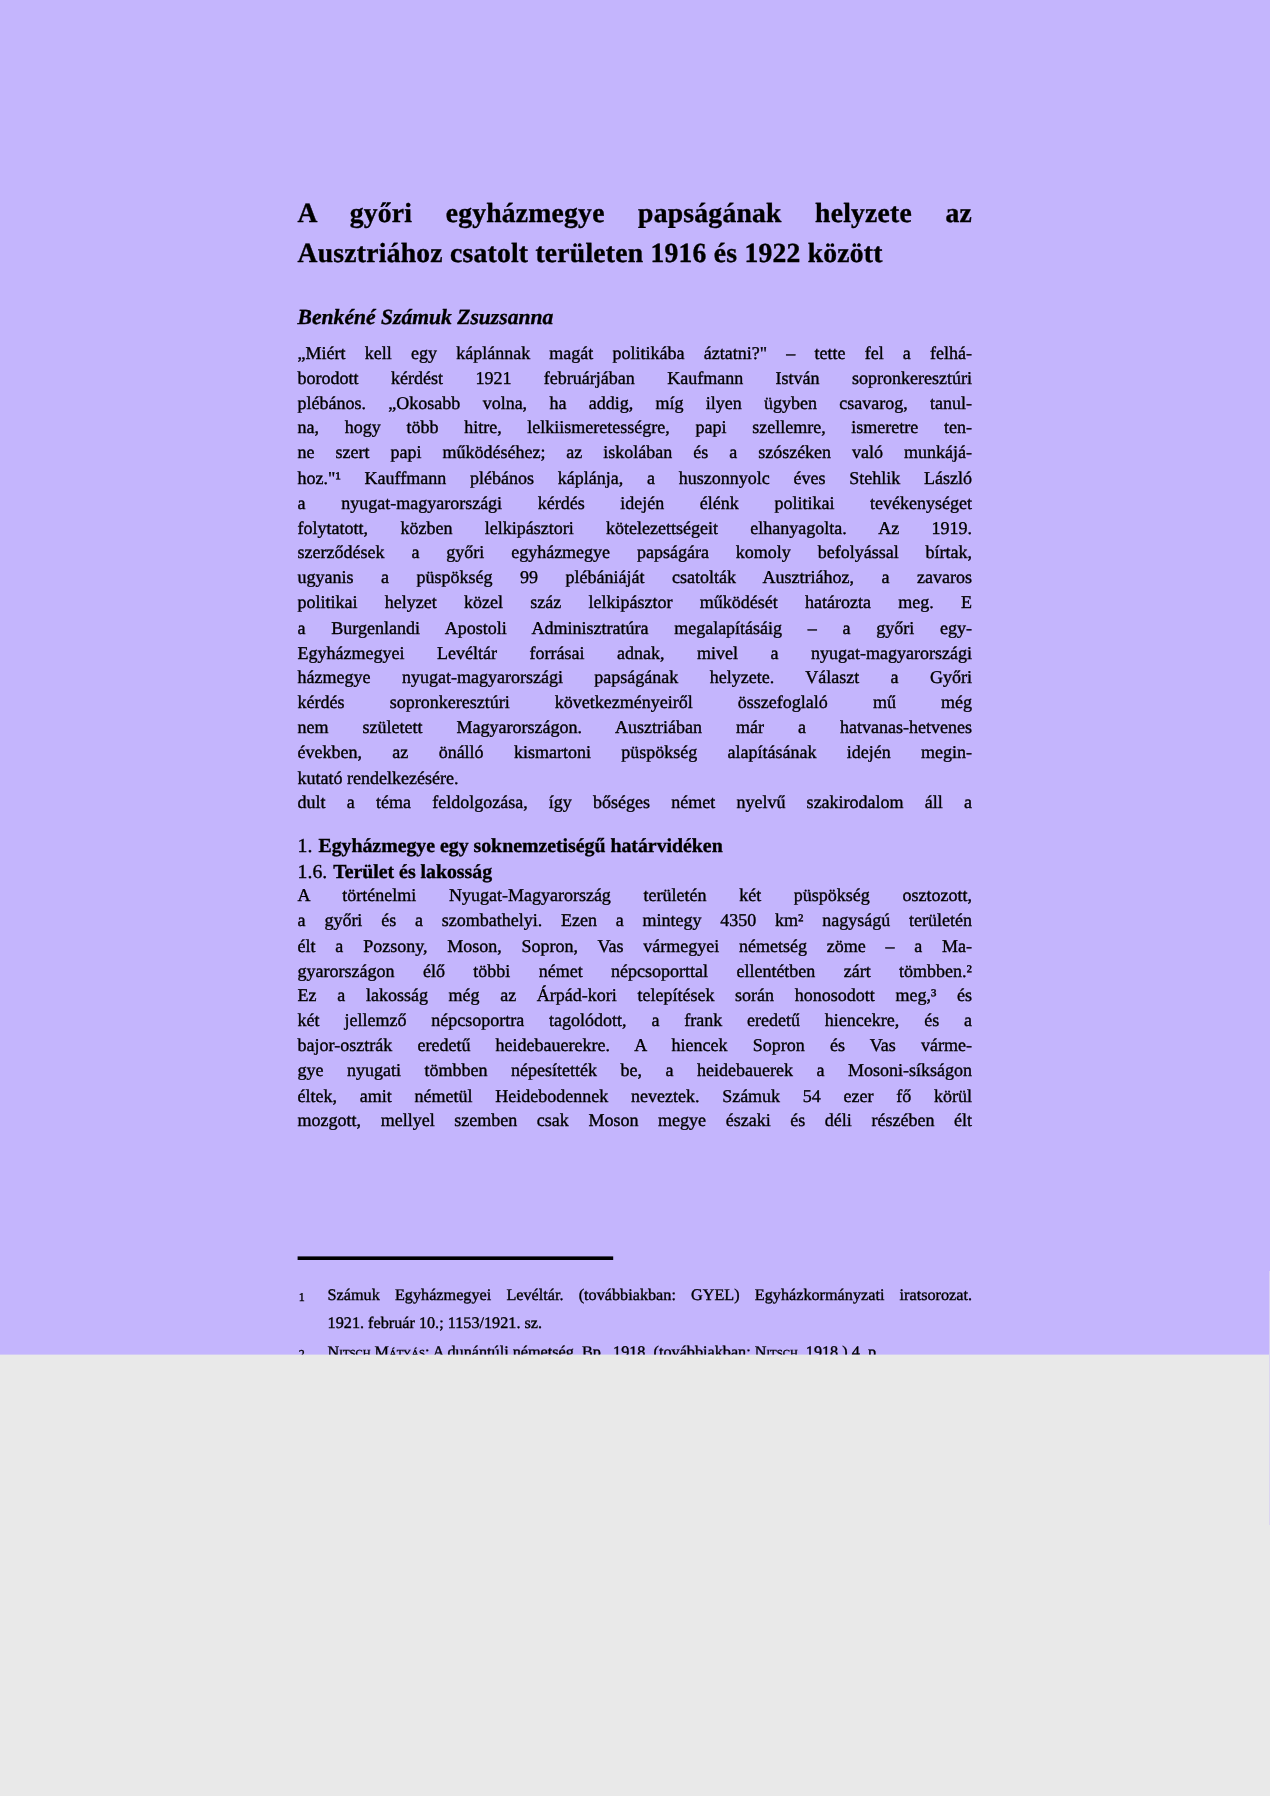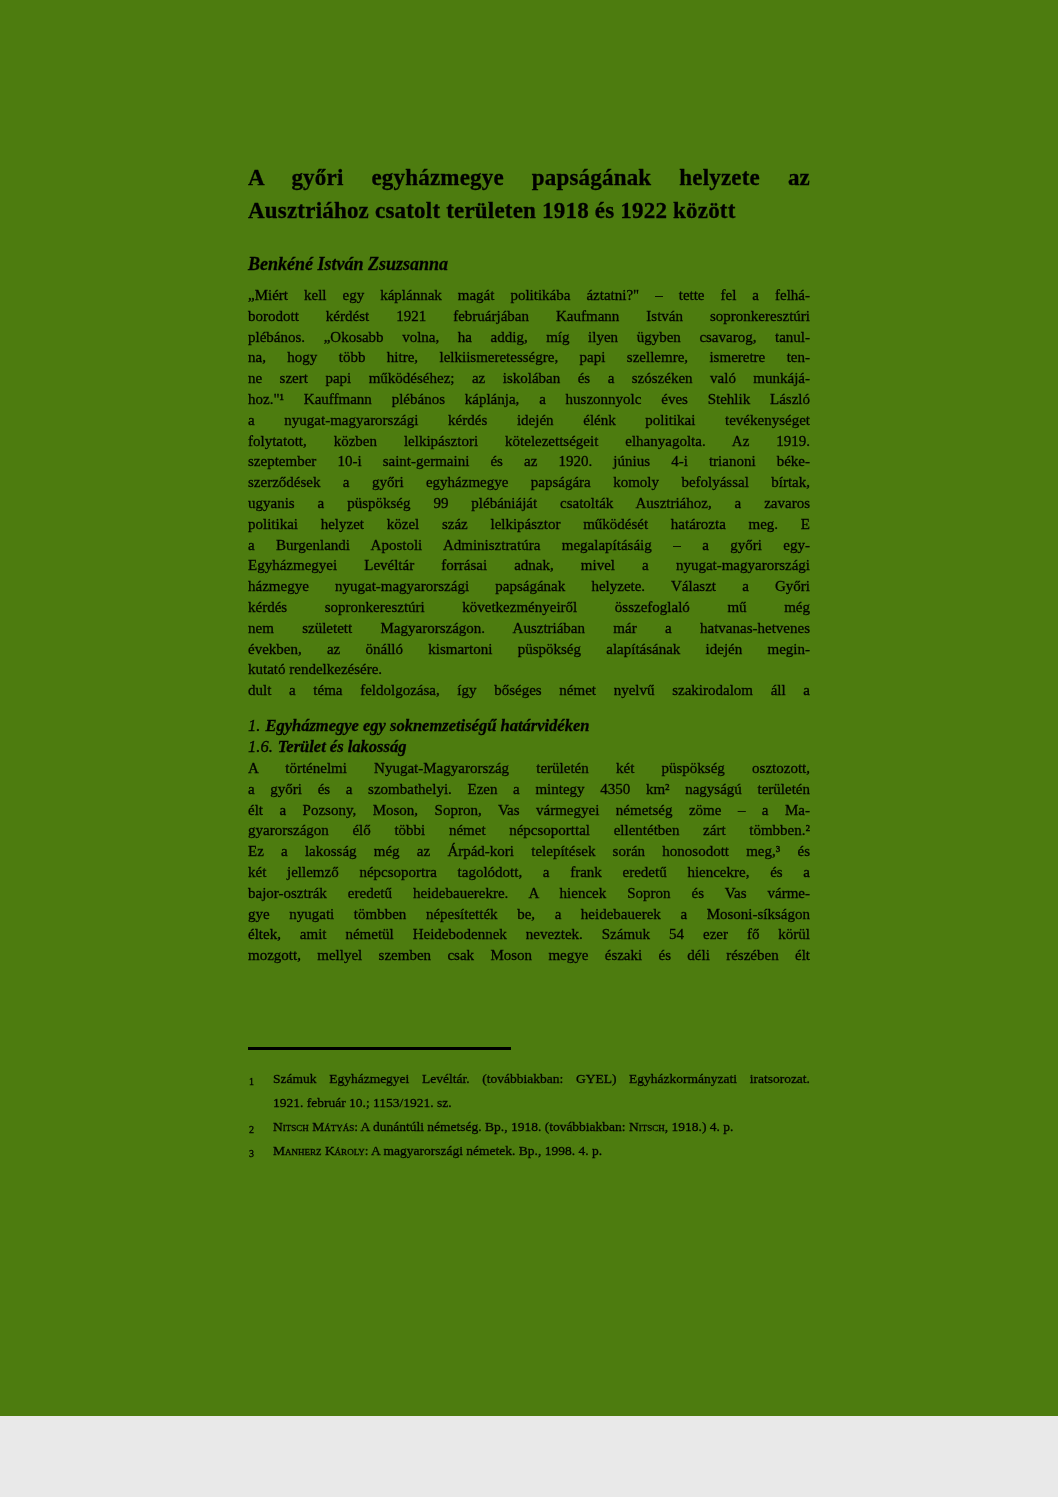--- a/index.html
+++ b/index.html
@@ -1,21 +1,21 @@
 <!DOCTYPE html>
 <html><head>
 <meta charset="utf-8">
 <style>
   html, body { margin: 0; padding: 0; background: #e9e9e9; }
   .page {
     position: relative;
     width: 1058px;
-    height: 1416px;
+    height: 1129px;
     margin: 0 auto;
-    background: #4d7c0f;
+    background: #c4b5fd;
     color: #000000;
     font-family: "Liberation Serif", "DejaVu Serif", serif;
     -webkit-text-stroke: 0.3px currentColor;
     overflow: hidden;
   }
   .content {
     position: absolute;
     left: 248px;
     top: 0;
     width: 562px;
@@ -43,21 +43,20 @@
     font-style: italic;
   }
   .bodytext {
     font-size: 15px;
     line-height: 20.8px;
   }
   .para1 { margin-top: 10px; }
   .heading {
     font-size: 16.5px;
     line-height: 21.5px;
-    font-style: italic;
   }
   .heading-first { margin-top: 14px; }
   .heading .num { font-weight: 400; margin-right: 5px; }
   .heading .txt { font-weight: 700; }
   .footnotes {
     position: absolute;
     left: 248px;
     top: 1047px;
     width: 562px;
   }
@@ -82,35 +81,34 @@
 </style>
 </head>
 <body>
 
 <div class="page">
 
   <div class="content">
 
     <div class="title">
         <div class="jline">A győri egyházmegye papságának helyzete az</div>
-        <div class="jline flush">Ausztriához csatolt területen 1918 és 1922 között</div>
+        <div class="jline flush">Ausztriához csatolt területen 1916 és 1922 között</div>
       </div>
 
-    <div class="author">Benkéné István Zsuzsanna</div>
+    <div class="author">Benkéné Számuk Zsuzsanna</div>
 
     <div class="bodytext para1">
         <div class="jline">„Miért kell egy káplánnak magát politikába áztatni?" – tette fel a felhá-</div>
         <div class="jline">borodott kérdést 1921 februárjában Kaufmann István sopronkeresztúri</div>
         <div class="jline">plébános. „Okosabb volna, ha addig, míg ilyen ügyben csavarog, tanul-</div>
         <div class="jline">na, hogy több hitre, lelkiismeretességre, papi szellemre, ismeretre ten-</div>
         <div class="jline">ne szert papi működéséhez; az iskolában és a szószéken való munkájá-</div>
         <div class="jline">hoz."¹ Kauffmann plébános káplánja, a huszonnyolc éves Stehlik László</div>
         <div class="jline">a nyugat-magyarországi kérdés idején élénk politikai tevékenységet</div>
         <div class="jline">folytatott, közben lelkipásztori kötelezettségeit elhanyagolta. Az 1919.</div>
-        <div class="jline">szeptember 10-i saint-germaini és az 1920. június 4-i trianoni béke-</div>
         <div class="jline">szerződések a győri egyházmegye papságára komoly befolyással bírtak,</div>
         <div class="jline">ugyanis a püspökség 99 plébániáját csatolták Ausztriához, a zavaros</div>
         <div class="jline">politikai helyzet közel száz lelkipásztor működését határozta meg. E</div>
         <div class="jline">a Burgenlandi Apostoli Adminisztratúra megalapításáig – a győri egy-</div>
         <div class="jline">Egyházmegyei Levéltár forrásai adnak, mivel a nyugat-magyarországi</div>
         <div class="jline">házmegye nyugat-magyarországi papságának helyzete. Választ a Győri</div>
         <div class="jline">kérdés sopronkeresztúri következményeiről összefoglaló mű még</div>
         <div class="jline">nem született Magyarországon. Ausztriában már a hatvanas-hetvenes</div>
         <div class="jline">években, az önálló kismartoni püspökség alapításának idején megin-</div>
         <div class="jline flush">kutató rendelkezésére.</div>

